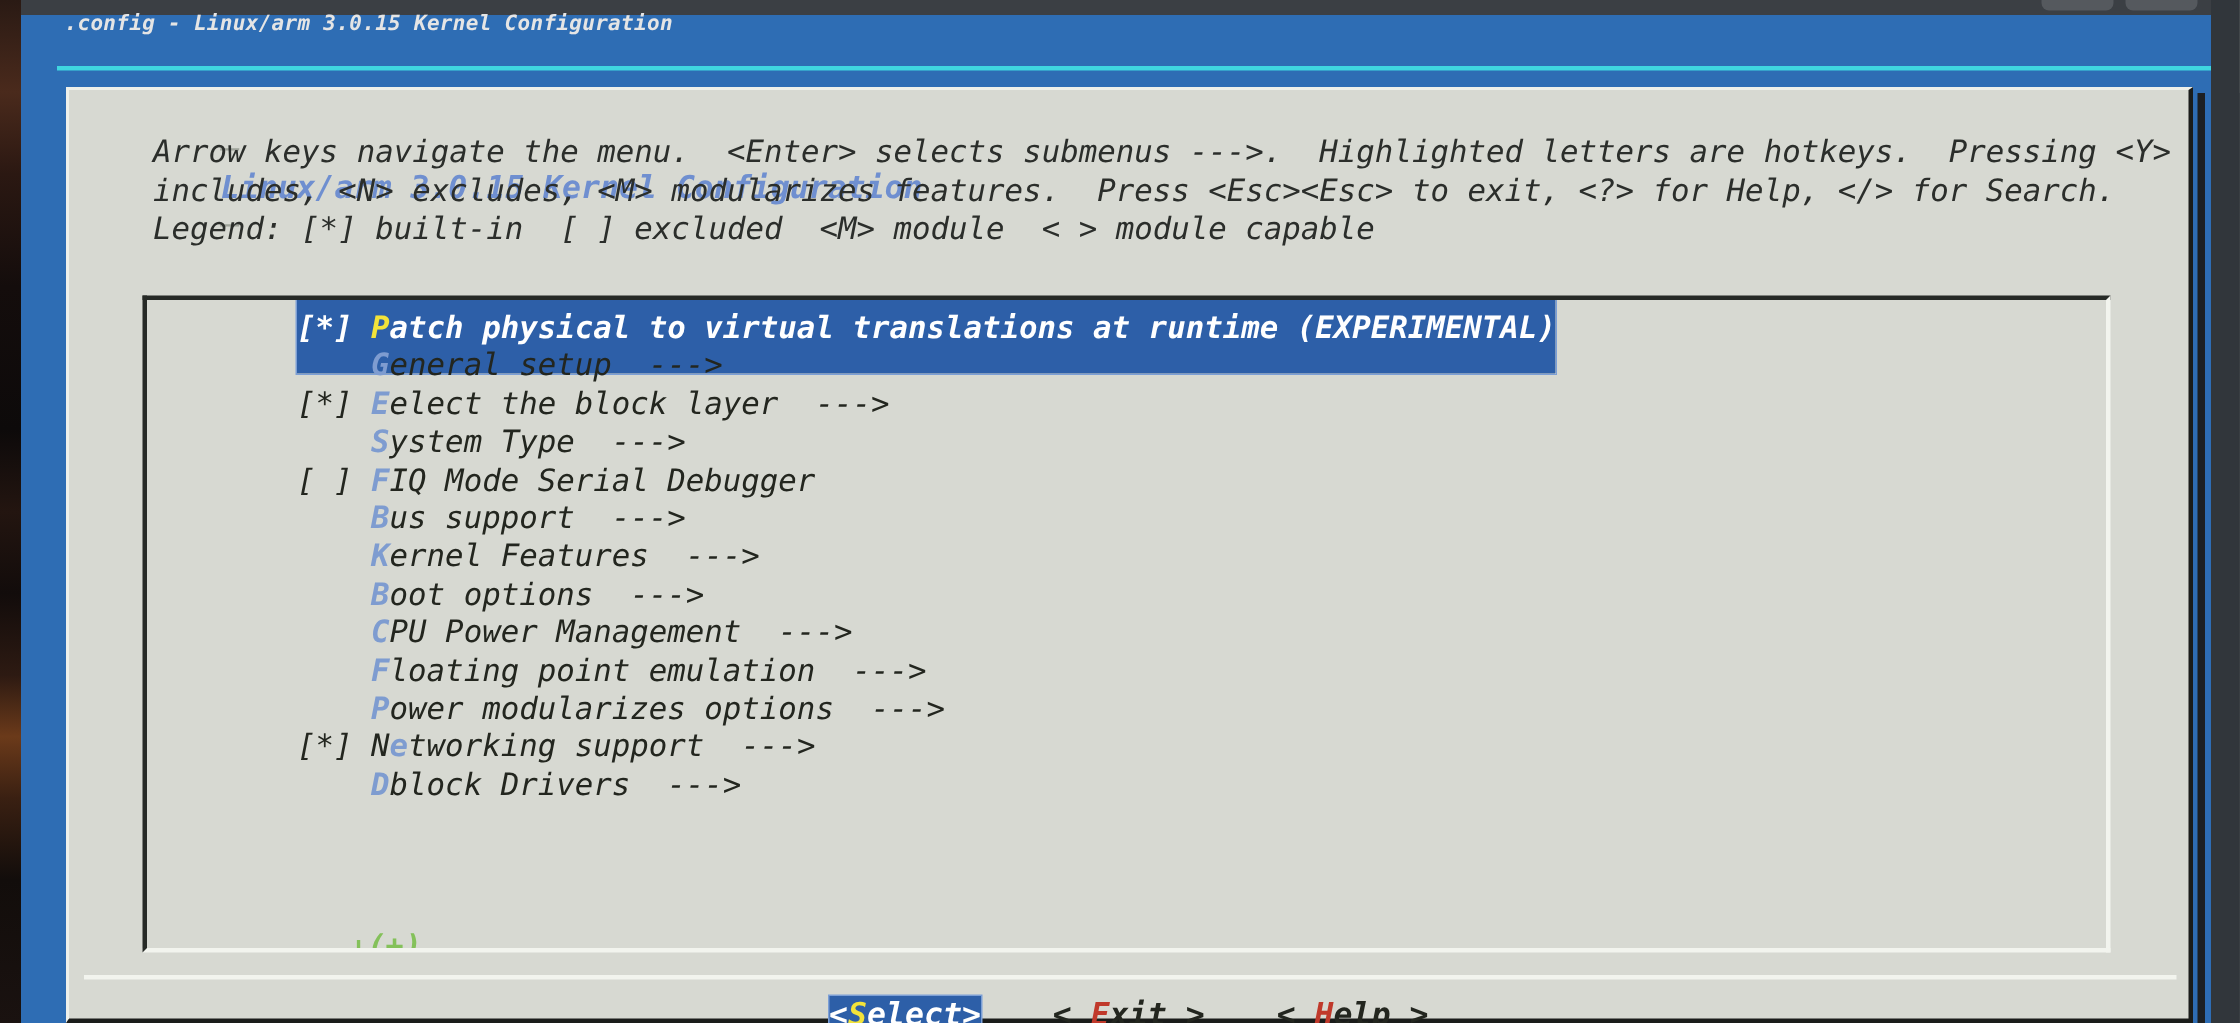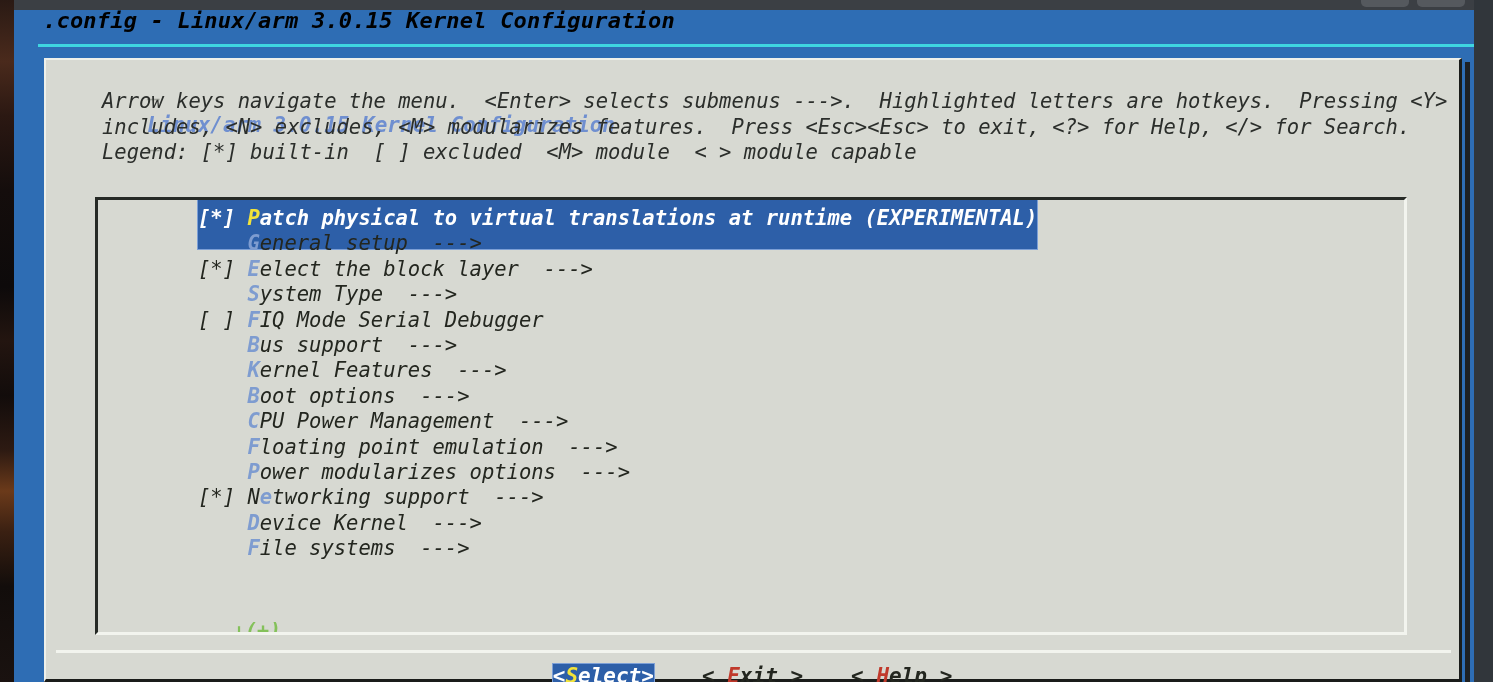--- a/index.html
+++ b/index.html
@@ -70,24 +70,24 @@
     background: #55595e;
     border-radius: 5px;
   }
   .win-btn.b1 { left: 2px; }
   .win-btn.b2 { left: 58px; }
 
   #win-title {
     position: absolute;
     left: 29px;
     top: 8px;
-    font-size: 22px;
-    font-weight: bold;
-    font-style: italic;
-    color: #000000;
+    font-size: 14px;
+    font-weight: bold;
+    font-style: italic;
+    color: #e5e5e5;
     white-space: pre;
     letter-spacing: 0.2px;
   }
   #title-rule {
     position: absolute;
     left: 24px;
     top: 44px;
     width: 1436px;
     height: 3px;
     background: #3fd6e0;
@@ -274,22 +274,21 @@
             <div class="menu-row"><span class="flag">[*] </span><span class=""><span class="hot">E</span><span>elect the block layer</span></span><span class="arrow">  ---&gt;</span></div>
             <div class="menu-row"><span class="flag">    </span><span class=""><span class="hot">S</span><span>ystem Type</span></span><span class="arrow">  ---&gt;</span></div>
             <div class="menu-row"><span class="flag">[ ] </span><span class=""><span class="hot">F</span><span>IQ Mode Serial Debugger</span></span></div>
             <div class="menu-row"><span class="flag">    </span><span class=""><span class="hot">B</span><span>us support</span></span><span class="arrow">  ---&gt;</span></div>
             <div class="menu-row"><span class="flag">    </span><span class=""><span class="hot">K</span><span>ernel Features</span></span><span class="arrow">  ---&gt;</span></div>
             <div class="menu-row"><span class="flag">    </span><span class=""><span class="hot">B</span><span>oot options</span></span><span class="arrow">  ---&gt;</span></div>
             <div class="menu-row"><span class="flag">    </span><span class=""><span class="hot">C</span><span>PU Power Management</span></span><span class="arrow">  ---&gt;</span></div>
             <div class="menu-row"><span class="flag">    </span><span class=""><span class="hot">F</span><span>loating point emulation</span></span><span class="arrow">  ---&gt;</span></div>
             <div class="menu-row"><span class="flag">    </span><span class=""><span class="hot">P</span><span>ower modularizes options</span></span><span class="arrow">  ---&gt;</span></div>
             <div class="menu-row"><span class="flag">[*] </span><span class=""><span>N</span><span class="hot">e</span><span>tworking support</span></span><span class="arrow">  ---&gt;</span></div>
-            <div class="menu-row"><span class="flag">    </span><span class=""><span class="hot">D</span><span>evice Kernel</span></span><span class="arrow">  ---&gt;</span></div>
-            <div class="menu-row"><span class="flag">    </span><span class=""><span class="hot">F</span><span>ile systems</span></span><span class="arrow">  ---&gt;</span></div>
+            <div class="menu-row"><span class="flag">    </span><span class=""><span class="hot">D</span><span>block Drivers</span></span><span class="arrow">  ---&gt;</span></div>
           </div>
         <div id="scroll-hint">↓(+)</div>
       </div>
 
       <div id="button-sep"></div>
       <div id="buttons"><span class="btn primary"><span>&lt;</span><span class="hot">S</span><span>elect</span><span>&gt;</span></span><span class="btn"><span>&lt; </span><span class="hot">E</span><span>xit</span><span> &gt;</span></span><span class="btn"><span>&lt; </span><span class="hot">H</span><span>elp</span><span> &gt;</span></span></div>
 
     </div>
     <div id="dialog-shadow-r"></div>
   </div>

